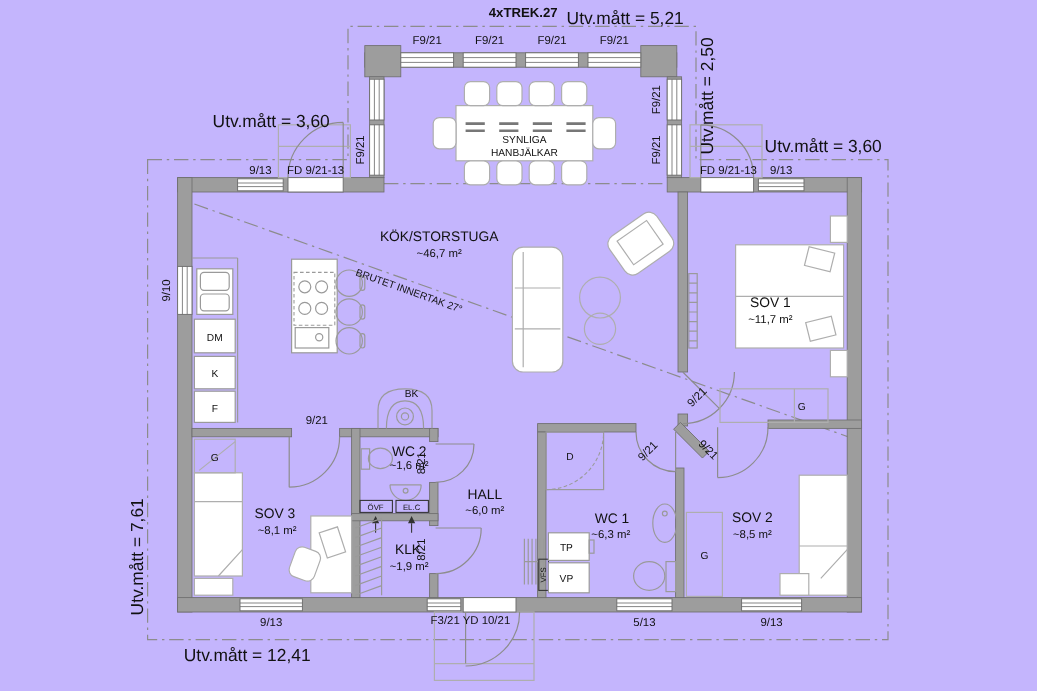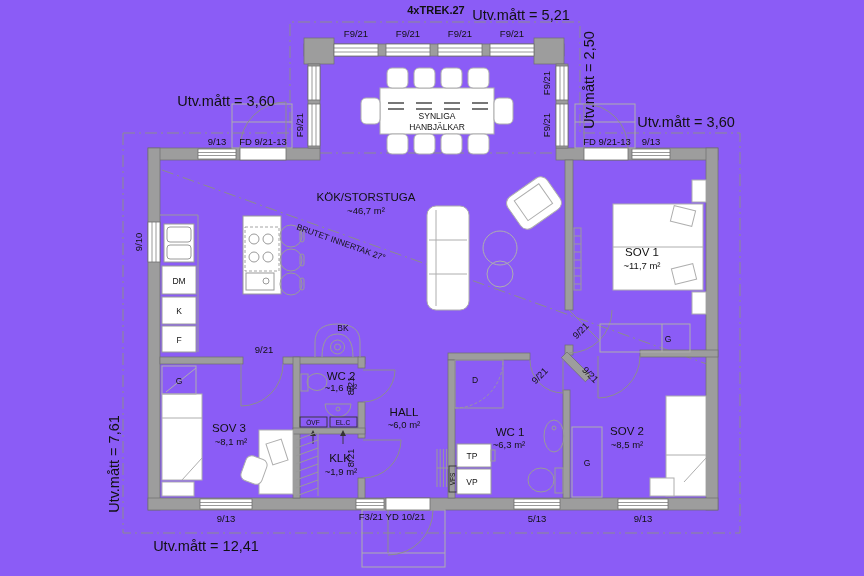--- a/index.html
+++ b/index.html
@@ -1,16 +1,16 @@
 <!DOCTYPE html>
 <html><head>
 <meta charset="utf-8">
 <style>
   html,body{margin:0;padding:0;background:#fff;}
-  .page{width:864px;height:576px;position:relative;background:#8b5cf6;font-family:"Liberation Sans",sans-serif;}
+  .page{width:864px;height:576px;position:relative;background:#c4b5fd;font-family:"Liberation Sans",sans-serif;}
   svg text{font-family:"Liberation Sans",sans-serif;fill:#111;text-anchor:middle;}
   .wall{fill:#9d9d9d;stroke:#6e6e6e;stroke-width:.7;}
   .win{fill:#fff;stroke:#6e6e6e;stroke-width:.8;}
   .wline{fill:none;stroke:#6e6e6e;stroke-width:.7;}
   .furn{fill:#fff;stroke:#aeaeae;stroke-width:1;}
   .furnN{fill:none;stroke:#aeaeae;stroke-width:1;}
   .fix{fill:#fff;stroke:#9a9a9a;stroke-width:1;}
   .fixN{fill:none;stroke:#9a9a9a;stroke-width:1;}
   .door{fill:none;stroke:#8d8d8d;stroke-width:1;}
   .dash{fill:none;stroke:#8c8c8c;stroke-width:1;stroke-dasharray:12 4 2 4;}

